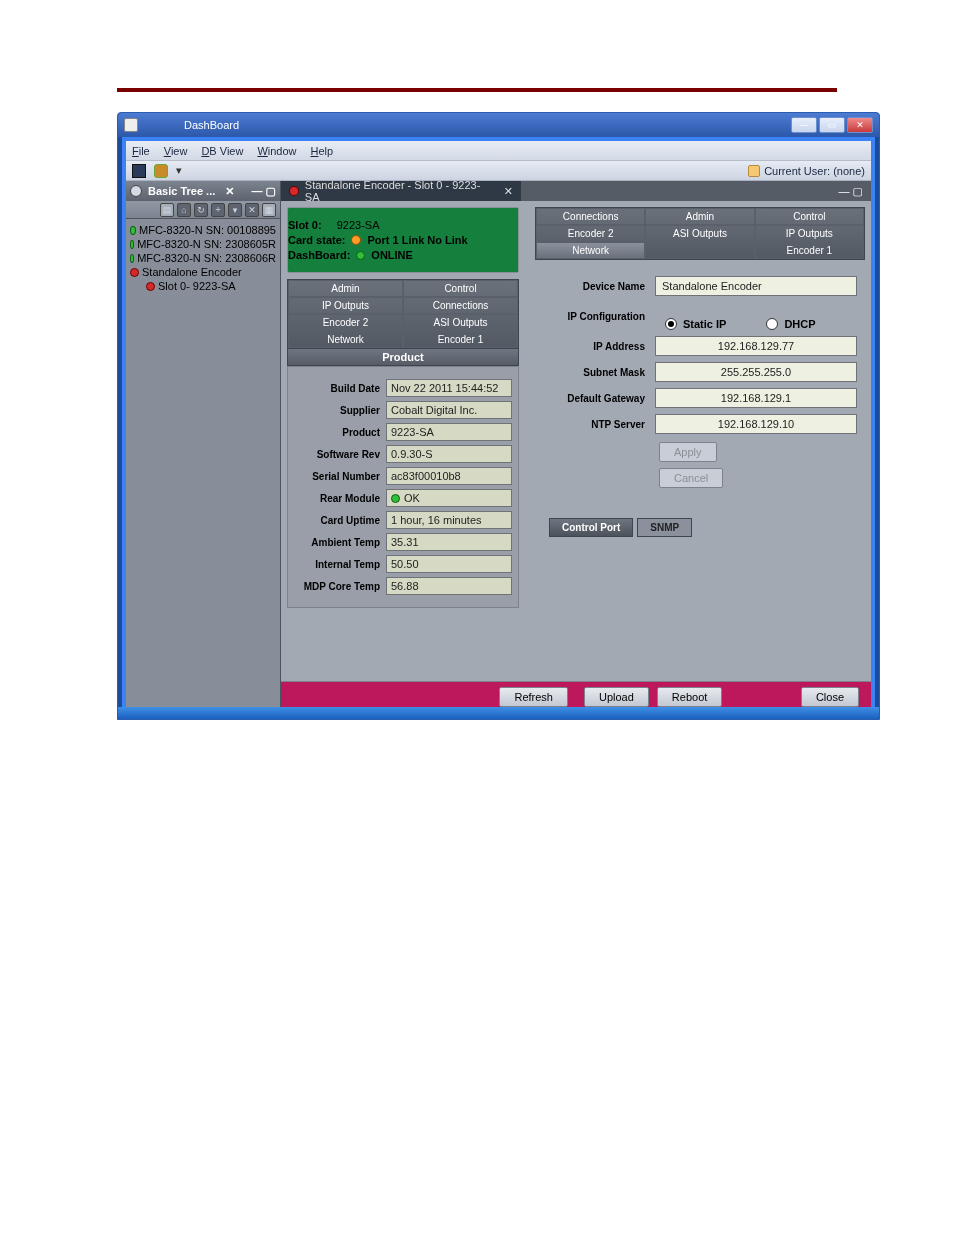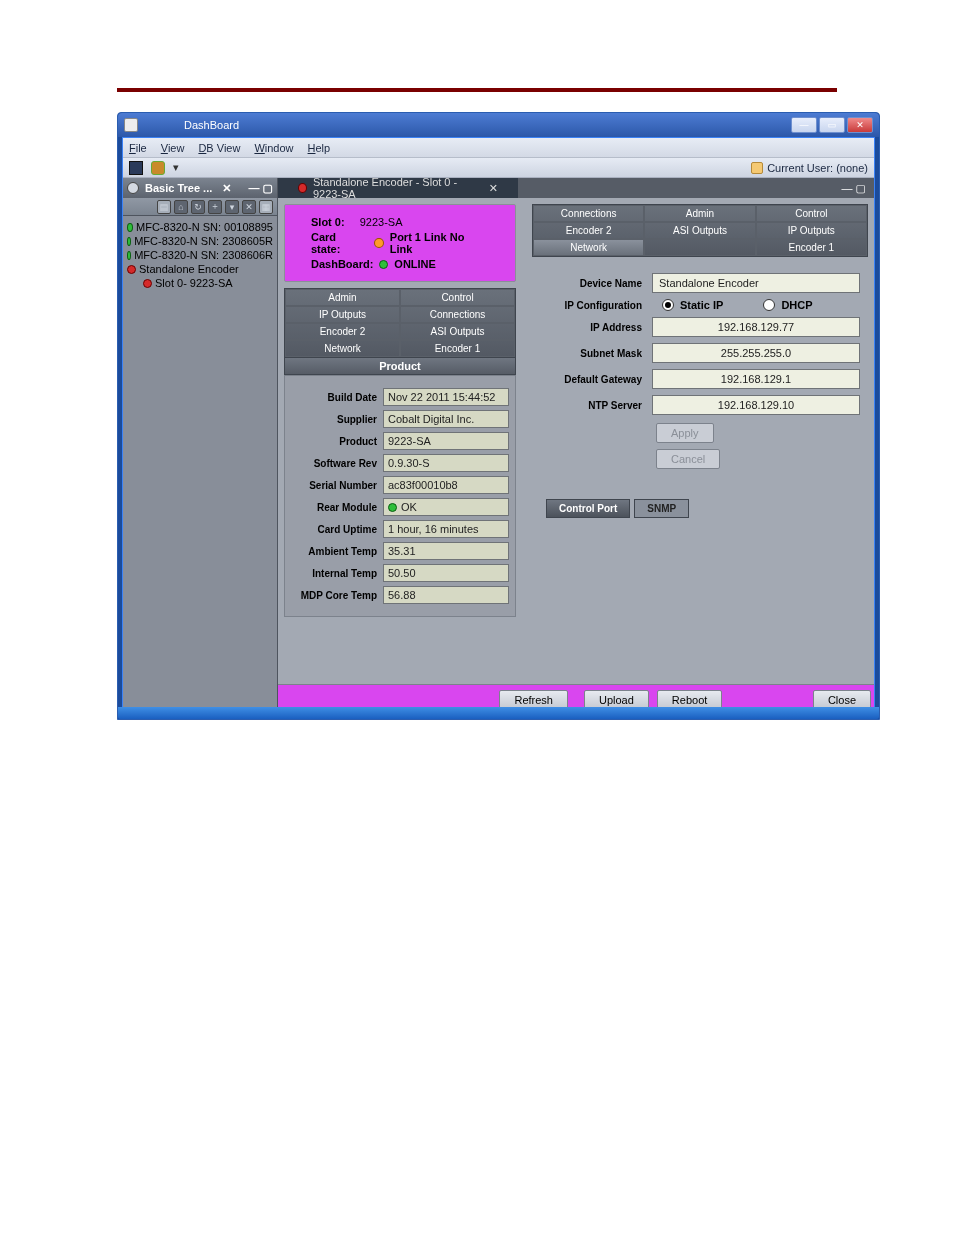--- a/index.html
+++ b/index.html
@@ -4,21 +4,21 @@
 <style>
   *{box-sizing:border-box;margin:0;padding:0;font-family:"Segoe UI",Tahoma,sans-serif;font-size:11px;}
   body{background:#fff;width:954px;}
   .hr-red{height:4px;background:#7a0000;margin:88px 117px 20px 117px;}
   .win{position:relative;width:763px;height:608px;margin:0 0 0 117px;border:1px solid #2a5db0;border-radius:4px 4px 0 0;background:#1b4b9b;}
   .titlebar{height:24px;background:linear-gradient(#4d7cd3,#2c58a9);display:flex;align-items:center;color:#fff;padding:0 6px;border-radius:4px 4px 0 0;gap:40px;}
   .titlebar .icon{width:14px;height:14px;background:#eee;border:1px solid #888;border-radius:2px;margin-right:6px;}
   .winbtns{margin-left:auto;display:flex;gap:2px;}
   .winbtn{width:26px;height:16px;background:linear-gradient(#e8eefc,#c8d5ee);border:1px solid #6e8fcf;border-radius:2px;display:flex;align-items:center;justify-content:center;font-size:9px;}
   .winbtn.close{background:linear-gradient(#f08a8a,#c83a3a);color:#fff;}
-  .inner{position:absolute;top:24px;left:4px;right:4px;bottom:4px;background:#d6dbe4;border:1px solid #3b82f6;}
+  .inner{position:absolute;top:24px;left:4px;right:4px;bottom:4px;background:#d6dbe4;border:4px solid #3b82f6;}
   .menubar{height:20px;background:linear-gradient(#e7ecf5,#d3d9e5);display:flex;align-items:center;padding:0 6px;gap:14px;border-bottom:1px solid #b6bdca;color:#1a2740;}
   .menubar span u{text-decoration:underline;}
   .toolbar{height:20px;background:linear-gradient(#e6ebf4,#cdd4e1);display:flex;align-items:center;padding:0 6px;gap:8px;border-bottom:1px solid #aab1c0;color:#fff;}
   .tool-icon{width:14px;height:14px;display:inline-block;}
   .cur-user{margin-left:auto;color:#1a2740;display:flex;align-items:center;gap:4px;}
   .cur-user .usericon{width:12px;height:12px;background:#f5c973;border:1px solid #b58a3a;border-radius:2px;}
   .workspace{position:absolute;top:40px;left:0;right:0;bottom:0;display:flex;}
   .panel-head{height:20px;background:linear-gradient(#7c8490,#5c636e);color:#fff;display:flex;align-items:center;padding:0 4px;gap:6px;font-weight:bold;}
   .panel-head .gear{width:12px;height:12px;background:#d4d9e2;border-radius:50%;border:1px solid #444;}
   .panel-head .x{margin-left:4px;cursor:pointer;}
@@ -26,29 +26,29 @@
   .leftpane{width:155px;background:#888e99;border-right:1px solid #4e545e;display:flex;flex-direction:column;}
   .tree-tool{height:18px;background:linear-gradient(#9098a4,#7b8490);border-bottom:1px solid #4e545e;display:flex;align-items:center;justify-content:flex-end;padding-right:4px;gap:3px;}
   .tree-tool .tb{width:14px;height:14px;background:#5e6570;border:1px solid #444;border-radius:2px;display:flex;align-items:center;justify-content:center;color:#cfd5de;font-size:9px;}
   .tree-tool .tb.sel{background:#a6aeb9;}
   .tree{flex:1;background:#888e99;padding:4px 2px;color:#000;}
   .treerow{display:flex;align-items:center;gap:3px;padding:1px 2px;white-space:nowrap;font-size:10px;}
   .dot-g{width:9px;height:9px;border-radius:50%;background:#2fbf3a;border:1px solid #0b5f12;}
   .dot-r{width:9px;height:9px;border-radius:50%;background:#d52a2a;border:1px solid #6a0000;}
   .centerpane{flex:1;display:flex;flex-direction:column;background:#a3a9b3;position:relative;}
   .edtab{height:20px;background:#565c66;display:flex;align-items:center;}
-  .tabchip{height:20px;background:#2f3946;color:#ddd;display:flex;align-items:center;padding:0 20px;gap:6px;max-width:240px;}
+  .tabchip{height:20px;background:#2f3946;color:#ddd;display:flex;align-items:center;padding:0 8px;gap:6px;max-width:240px;}
   .tabchip .dotr{width:10px;height:10px;border-radius:50%;background:#d52a2a;border:1px solid #600;}
   .tabchip .cx{margin-left:6px;cursor:pointer;}
   .edtab .edr{margin-left:auto;color:#fff;padding-right:8px;}
   .split{flex:1;display:flex;background:#a3a9b3;}
   .col{display:flex;flex-direction:column;}
   .col-left{width:248px;border-right:4px solid #a3a9b3;}
   .col-right{flex:1;}
-  .cardhead{background:#d946ef;border:1px solid #8a8f98;margin:6px;padding:8px 26px;border-radius:2px;color:#000;}
+  .cardhead{background:#15803d;border:1px solid #8a8f98;margin:6px;padding:8px 0;border-radius:2px;color:#000;}
   .cardhead b{color:#000;}
   .cardhead .row{display:flex;align-items:center;gap:6px;margin:3px 0;}
   .dot-o{width:10px;height:10px;border-radius:50%;background:#ff9a2b;border:1px solid #995200;}
   .tabsA{margin:0 6px;}
   .tabgrid{display:grid;grid-template-columns:1fr 1fr;background:linear-gradient(#6a717b,#535963);border:1px solid #3f454e;}
   .tabcell{color:#fff;text-align:center;padding:2px 4px;font-weight:normal;font-size:10px;border:1px solid #5a6069;}
   .tabcell.active{background:linear-gradient(#8a919c,#6a717b);}
   .tabhead{background:linear-gradient(#6f7681,#565c66);color:#fff;text-align:center;font-weight:bold;padding:2px;border:1px solid #3f454e;border-top:none;}
   .formbox{background:#999ea8;border:1px solid #7c828c;margin:0 6px 6px 6px;padding:8px 6px 8px 6px;}
   .frow{display:flex;align-items:center;margin:4px 0;}
@@ -56,31 +56,31 @@
   .fval{flex:1;background:#d6d9c4;border:1px solid #6f7377;padding:2px 4px;height:18px;display:flex;align-items:center;gap:4px;color:#222;}
   .fval.nolab{justify-content:flex-start;}
   .tabsR{margin:6px 6px 0 6px;}
   .tabgridR{display:grid;grid-template-columns:1fr 1fr 1fr;background:linear-gradient(#6a717b,#535963);border:1px solid #3f454e;}
   .formR{background:#a3a9b3;margin:0 6px;padding:10px 8px 6px 8px;}
   .frowR{display:flex;align-items:center;margin:6px 0;}
   .flabR{width:112px;text-align:right;padding-right:10px;font-weight:bold;color:#000;font-size:10px;}
   .fvalR{flex:1;background:#eef0e2;border:1px solid #6f7377;padding:3px 6px;height:20px;color:#222;}
   .section-title{background:linear-gradient(#6f7681,#565c66);color:#fff;font-weight:bold;text-align:center;padding:2px;margin-top:10px;}
   .radio-row{flex:1;display:flex;align-items:center;gap:40px;padding-left:10px;}
-  .radio{display:flex;align-items:center;gap:6px;}
+  .radio{display:flex;align-items:center;gap:6px;margin-top:16px;}
   .rdot{width:12px;height:12px;border-radius:50%;border:1px solid #333;background:#fff;display:flex;align-items:center;justify-content:center;}
   .rdot.sel::after{content:"";width:6px;height:6px;border-radius:50%;background:#000;}
   .btnrow{display:flex;justify-content:flex-start;padding-left:116px;gap:0;margin:8px 0;}
   .btn{background:linear-gradient(#e7eaf0,#c3c8d1);border:1px solid #7c828c;padding:3px 14px;border-radius:2px;color:#000;cursor:pointer;}
   .btn.dis{color:#8a8f98;background:#c9cdd5;}
   .bottom-tabs{display:flex;align-items:flex-end;margin:30px 6px 0 6px;gap:4px;}
   .btab{padding:3px 12px;border:1px solid #3f454e;font-weight:bold;font-size:10px;}
   .btab.act{background:linear-gradient(#6f7681,#4c525b);color:#fff;}
   .btab.inact{background:#8a919c;color:#222;}
-  .footer{height:30px;background:#d946ef;border-top:1px solid #7c828c;display:flex;align-items:center;padding:0 3px;gap:8px;}
+  .footer{height:30px;background:#be185d;border-top:1px solid #7c828c;display:flex;align-items:center;padding:0 12px;gap:8px;}
   .taskbar{height:12px;background:linear-gradient(#3f8fe5,#1a5fc0);position:absolute;left:0;right:0;bottom:0;border-radius:0 0 2px 2px;}
 </style>
 </head>
 <body>
 
 <div class="hr-red"></div>
 
 <div class="win">
   <div class="titlebar">
     <span class="icon"></span>

